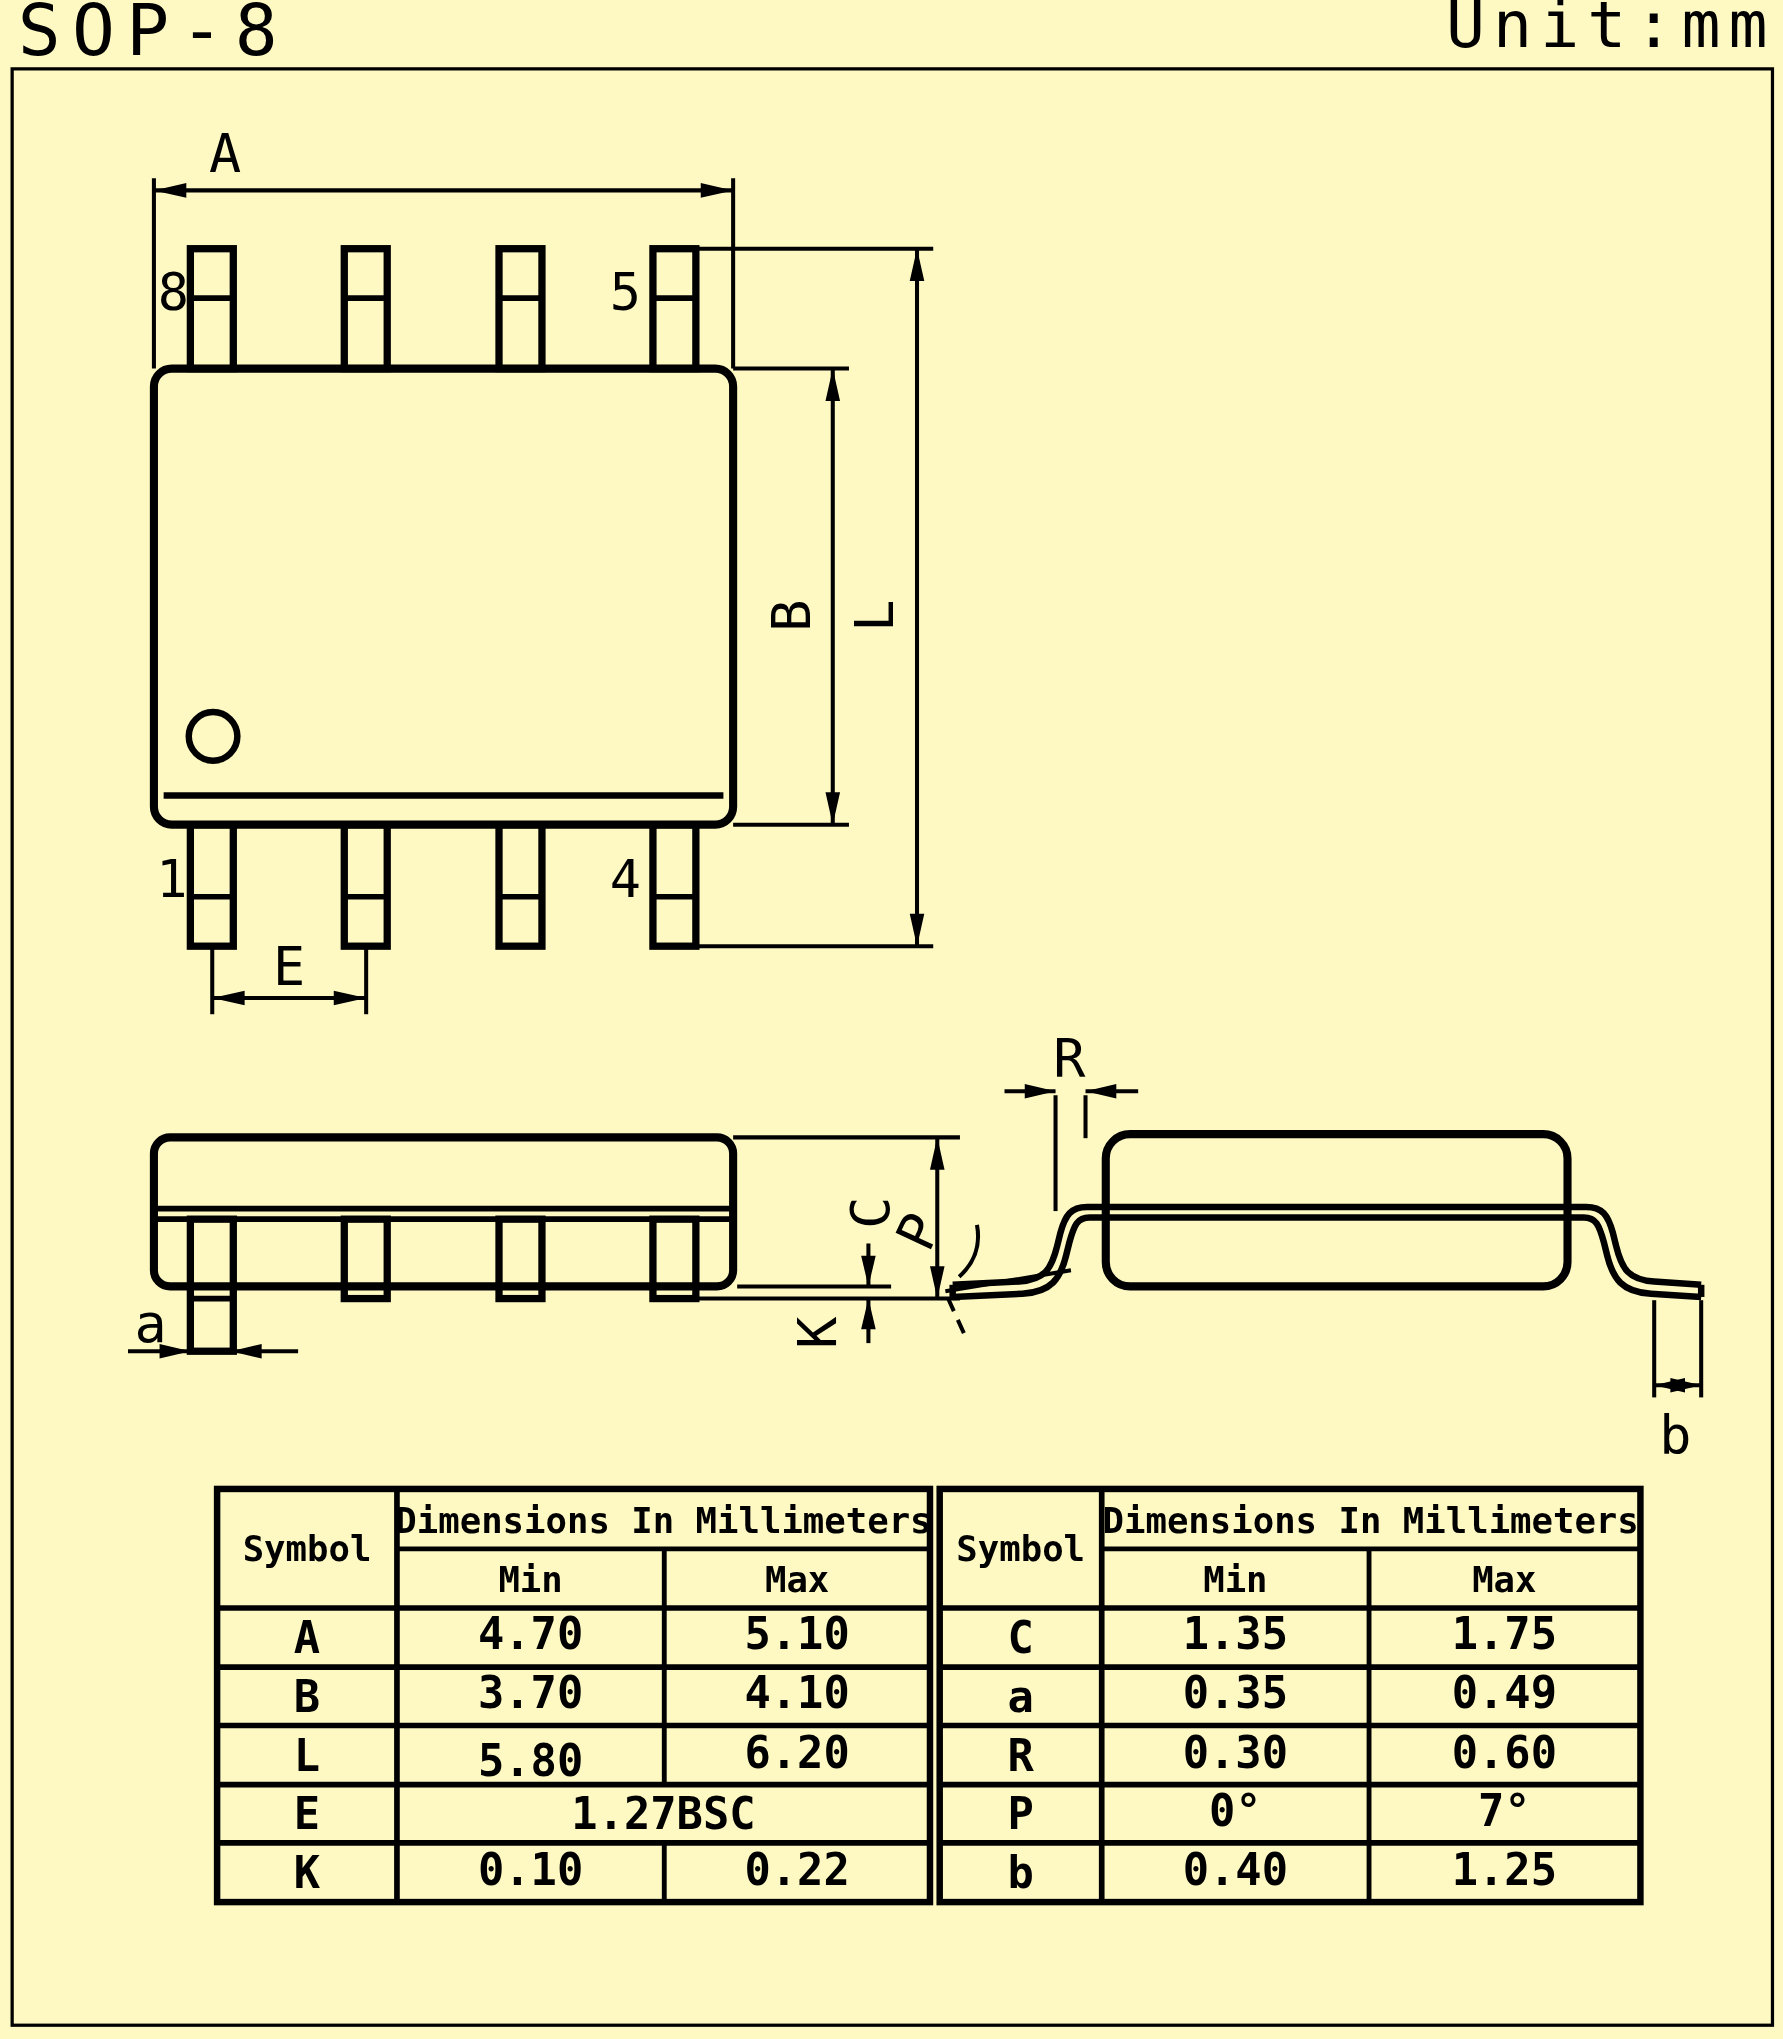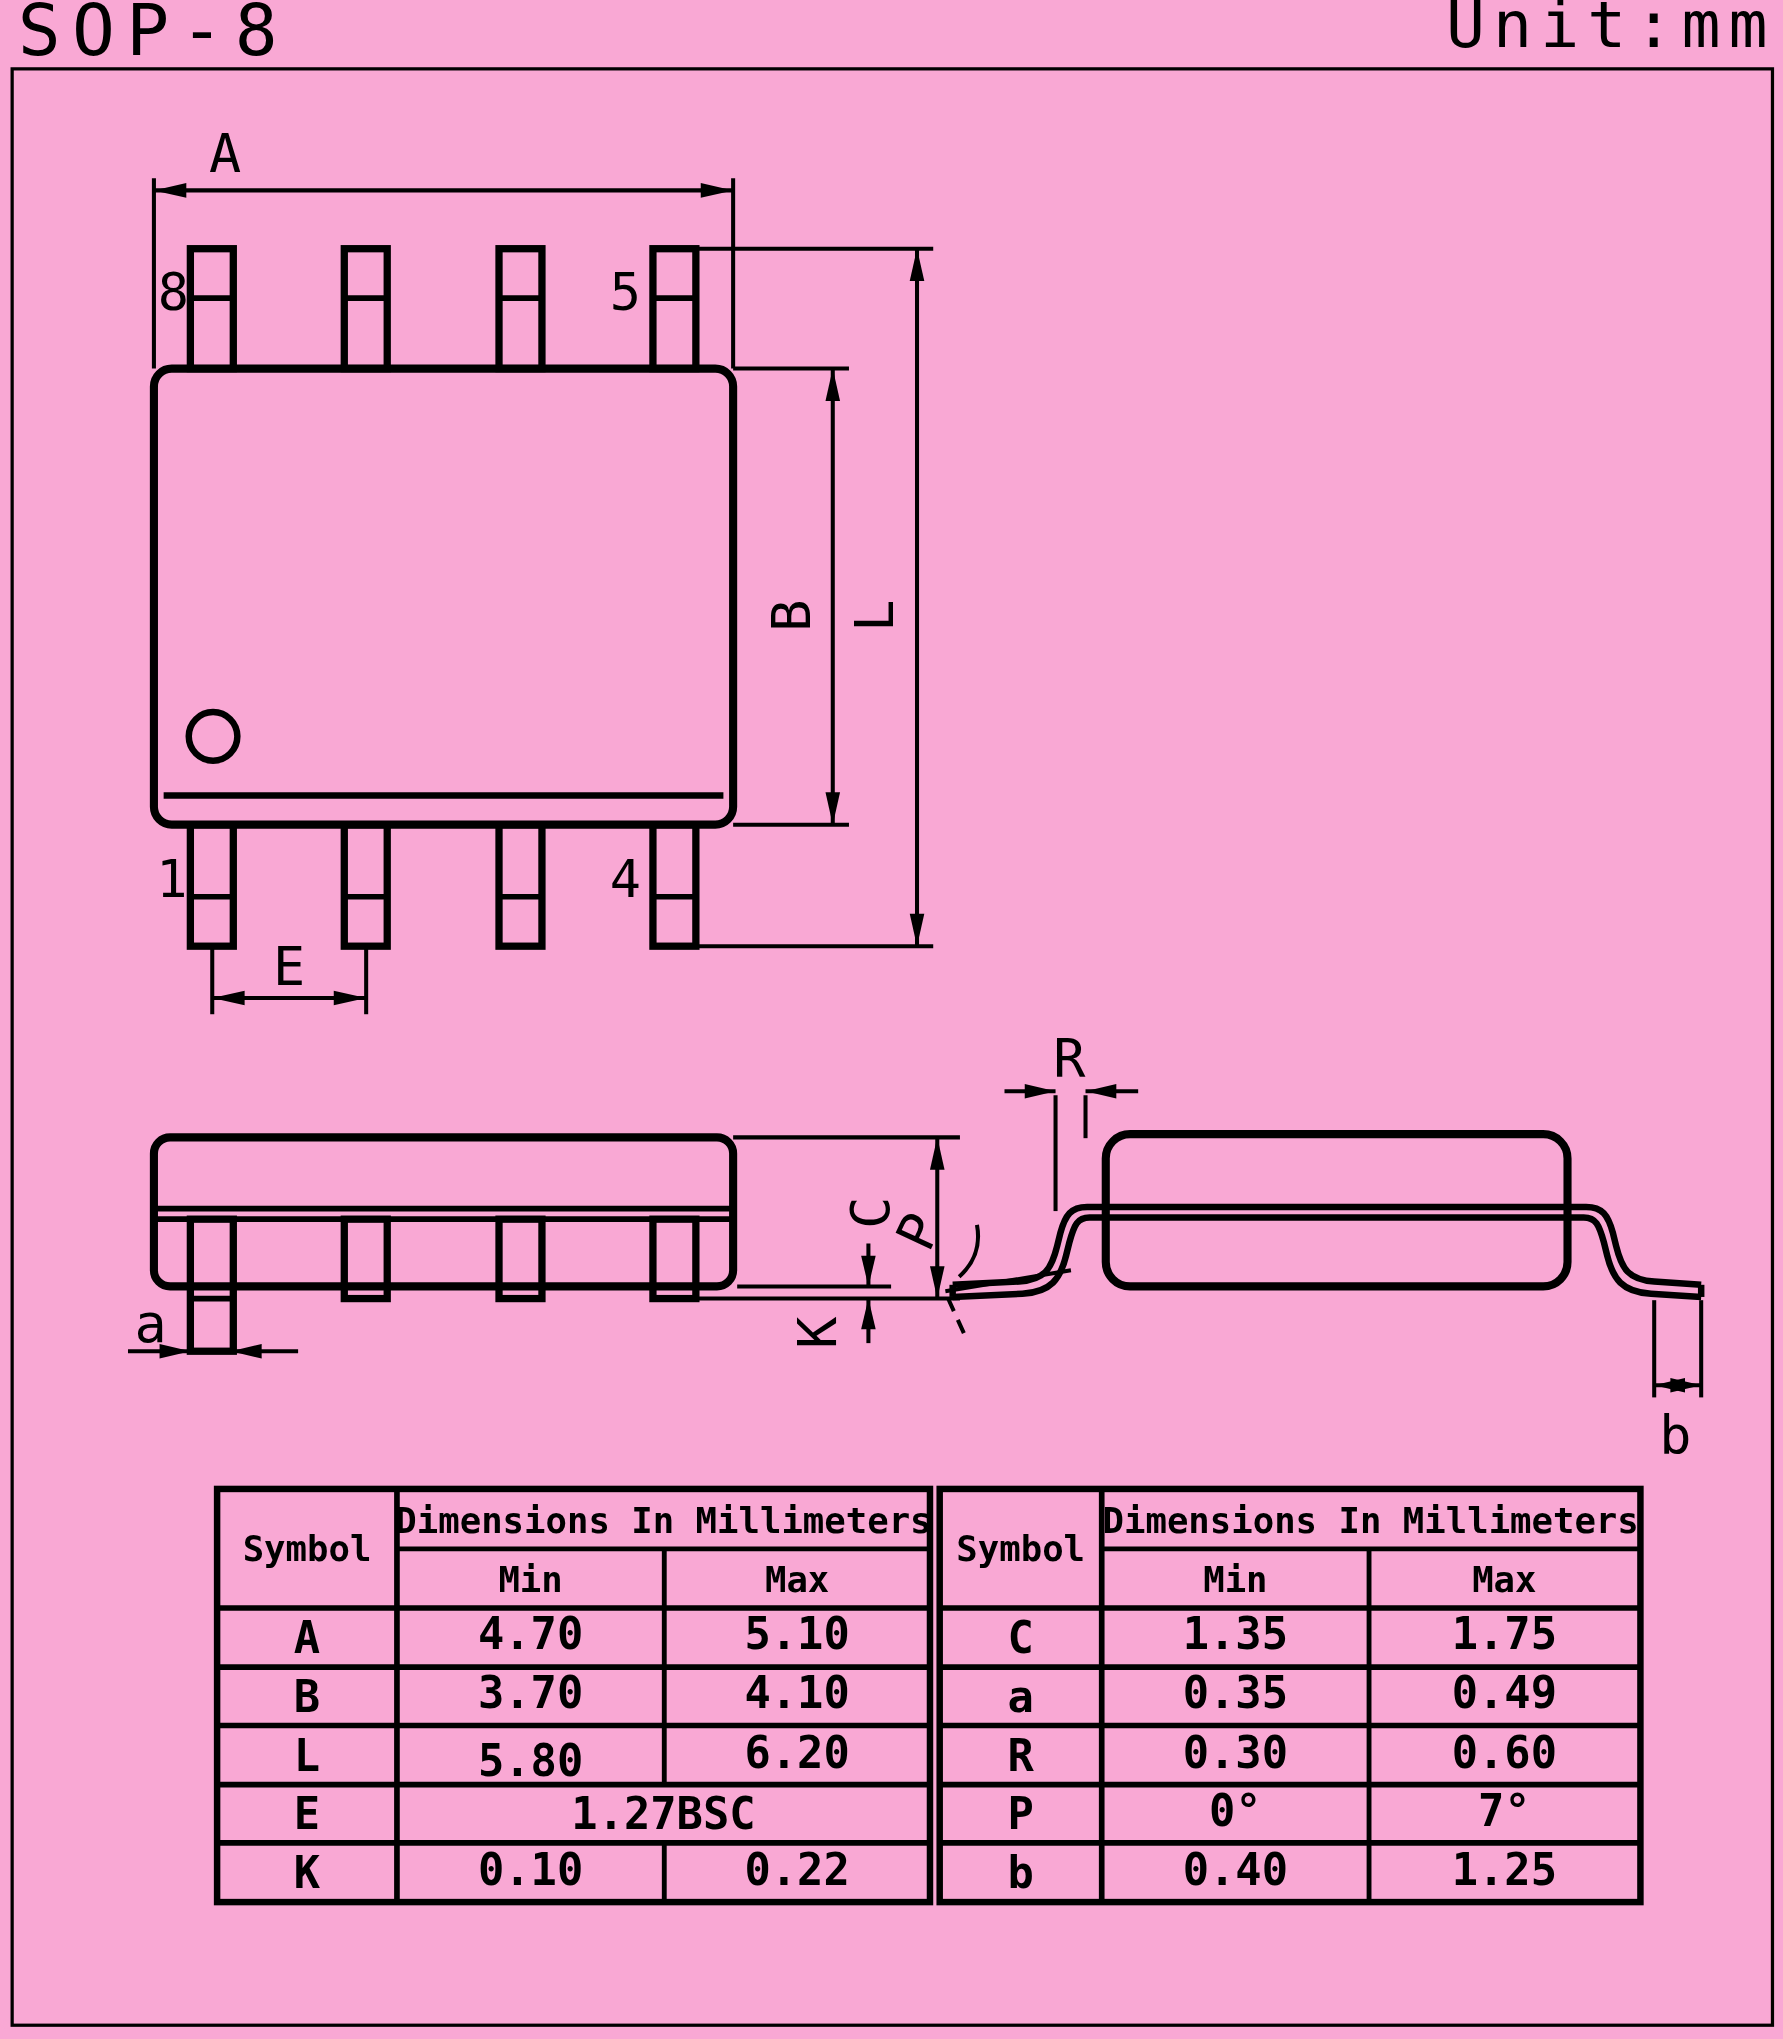--- a/index.html
+++ b/index.html
@@ -1,16 +1,16 @@
 <!DOCTYPE html>
 <html style="font-size:13px"><head>
 <meta charset="utf-8">
 <style>
   html,body{margin:0;padding:0;background:#fff;}
-  .canvas{position:relative;width:1783px;height:2039px;background:#f9a8d4;overflow:hidden;}
+  .canvas{position:relative;width:1783px;height:2039px;background:#fef9c3;overflow:hidden;}
   svg{display:block;}
   text{fill:#000;font-family:"DejaVu Sans Mono",monospace;}
   .t-title{font-size:88px;letter-spacing:14px;}
   .t-unit{font-size:80px;letter-spacing:10px;}
   .t-dim{font-size:66px;}
   .t-pin{font-size:64px;}
   .t-th{font-size:44px;font-weight:bold;}
   .t-td{font-size:54px;font-weight:bold;}
   .ln{stroke:#000;fill:none;}
   .w10{stroke-width:10;} .w9{stroke-width:9;} .w8{stroke-width:8;}

